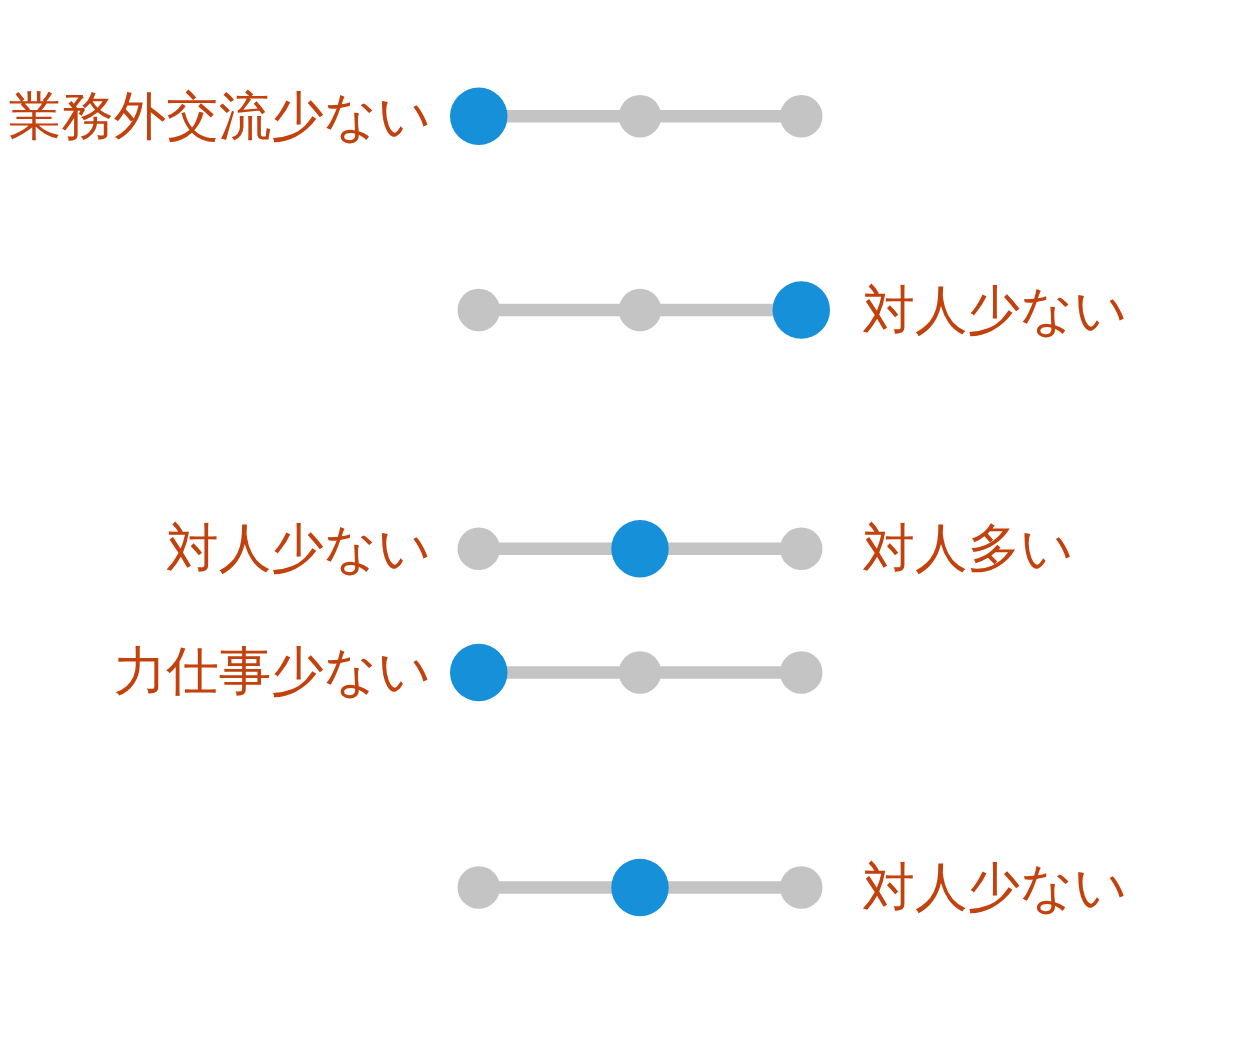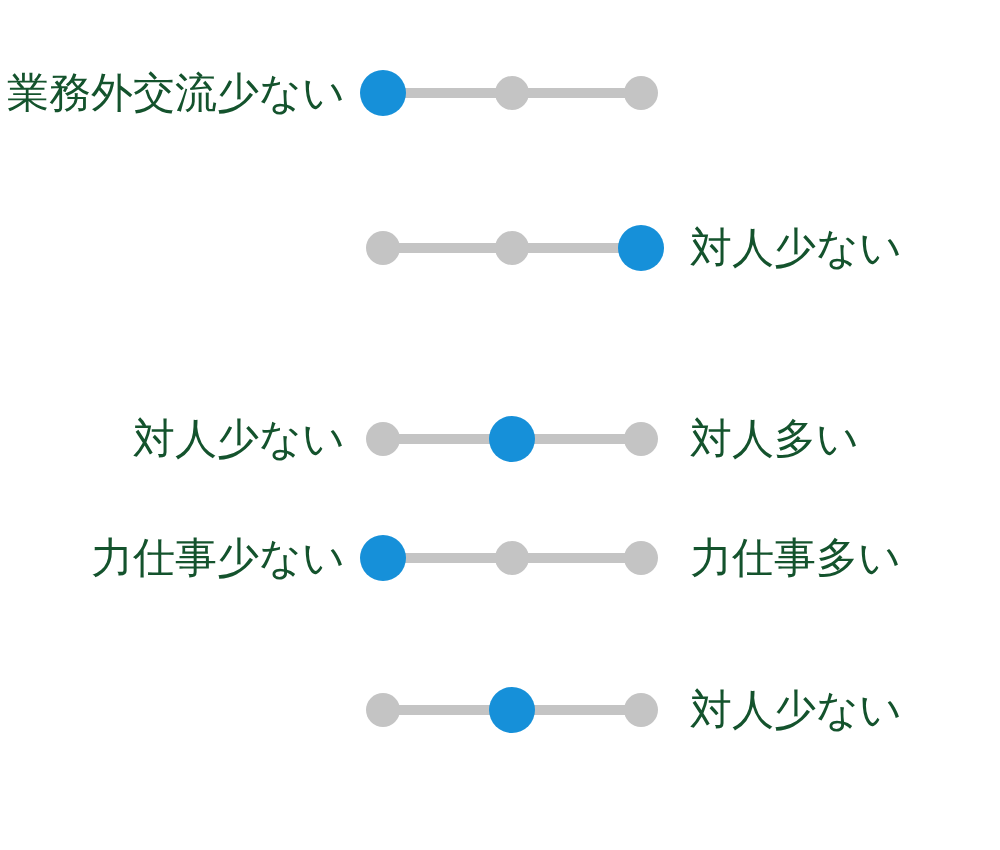--- a/index.html
+++ b/index.html
@@ -27,27 +27,27 @@
     width: 1000px;
     height: 60px;
     display: flex;
     align-items: center;
   }
 
   
   .slider-row.r0 { top: 63px; }
   .slider-row.r1 { top: 218px; }
   .slider-row.r2 { top: 373px; margin-top: 36px; }
-  .slider-row.r3 { top: 528px; font-family: Liberation Serif, serif; }
+  .slider-row.r3 { top: 508px; font-family: Liberation Serif, serif; }
   .slider-row.r4 { top: 680px; }
 
   .label {
     font-size: 42px;
     line-height: 60px;
-    color: #14532d;
+    color: #c2410c;
     font-weight: 400;
     white-space: nowrap;
     letter-spacing: 0px;
   }
 
   .label-left {
     position: absolute;
     right: 655px;          
     top: 0;
     text-align: right;
@@ -135,21 +135,20 @@
       <div class="label label-right">対人多い</div>
     </div>
     <div class="slider-row r3">
       <div class="label label-left">力仕事少ない</div>
       <div class="slider">
         <div class="track"></div>
         <div class="stop s0 active"></div>
         <div class="stop s1"></div>
         <div class="stop s2"></div>
       </div>
-      <div class="label label-right">力仕事多い</div>
     </div>
     <div class="slider-row r4">
       <div class="slider">
         <div class="track"></div>
         <div class="stop s0"></div>
         <div class="stop s1 active"></div>
         <div class="stop s2"></div>
       </div>
       <div class="label label-right">対人少ない</div>
     </div>

